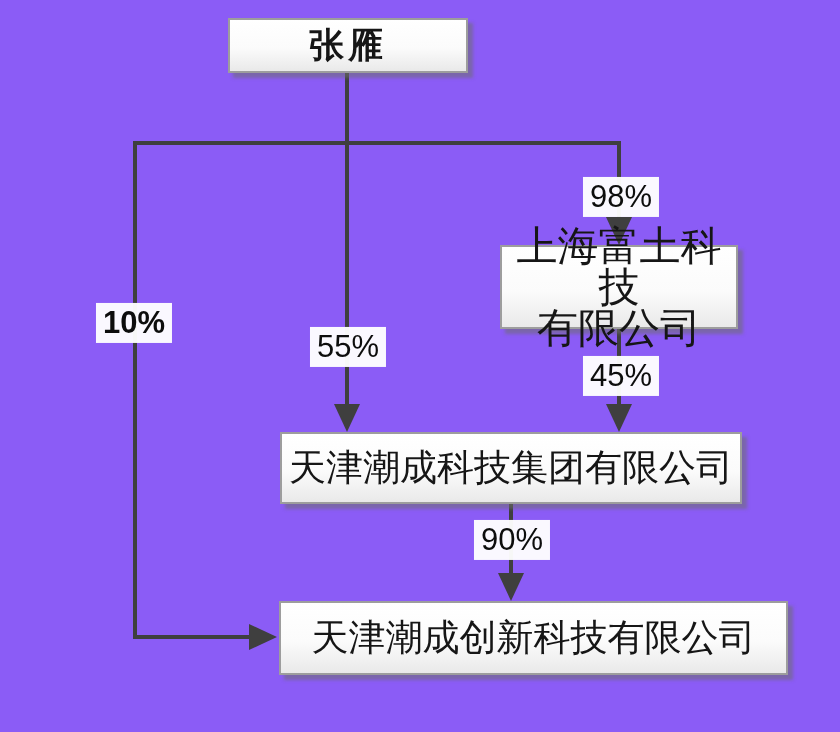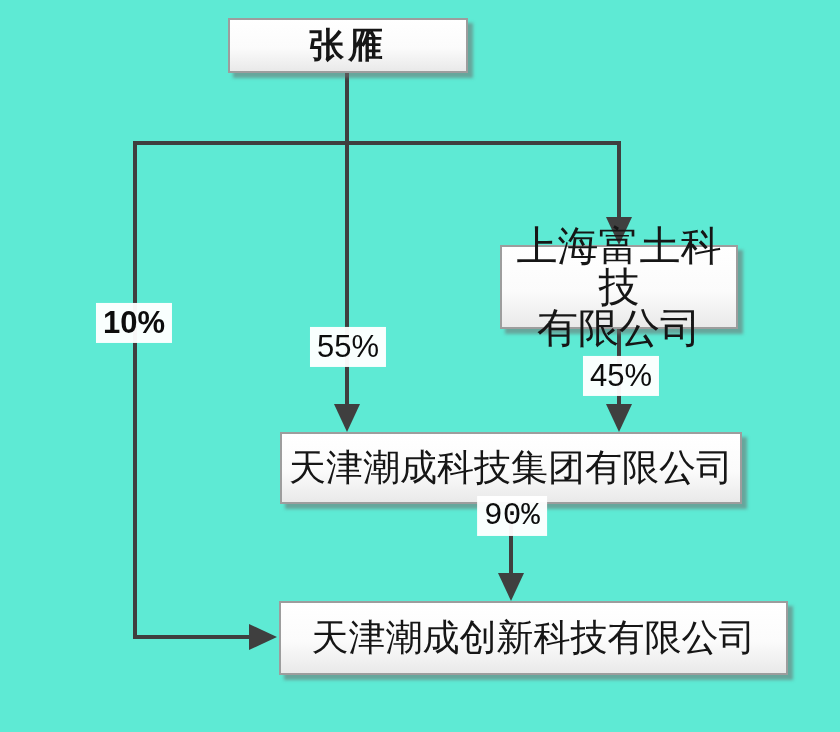--- a/index.html
+++ b/index.html
@@ -4,21 +4,21 @@
 <style>
   html, body {
     margin: 0;
     padding: 0;
     background: #ffffff;
   }
   .canvas {
     position: relative;
     width: 840px;
     height: 732px;
-    background: #5eead4;
+    background: #8b5cf6;
     overflow: hidden;
     font-family: "Liberation Serif", "DejaVu Serif", serif;
   }
   
   .line {
     position: absolute;
     background: #3f3f3f;
   }
   .l-zy-main      { left: 345px; top: 73px;  width: 4px;   height: 335px; }
   .l-branch-h     { left: 133px; top: 141px; width: 488px; height: 4px;   }
@@ -76,21 +76,21 @@
     font-family: "Liberation Sans", "DejaVu Sans", sans-serif;
     font-size: 31px;
     line-height: 1.1;
     padding: 3px 7px;
     white-space: nowrap;
   }
   .p-98 { left: 621px; top: 197px; }
   .p-55 { left: 348px; top: 323px; margin-top: 24px; }
   .p-10 { left: 134px; top: 323px; font-weight: bold; }
   .p-45 { left: 621px; top: 376px; }
-  .p-90 { left: 512px; top: 516px; font-family: Liberation Mono, monospace; }
+  .p-90 { left: 512px; top: 540px; }
 </style>
 </head>
 <body>
 
 <div class="canvas">
 
   <div class="line l-zy-main"></div>
   <div class="line l-branch-h"></div>
   <div class="line l-left-v"></div>
   <div class="line l-left-h"></div>
@@ -116,18 +116,19 @@
   </div>
 
   <div class="node n-group">
     <span>天津潮成科技集团有限公司</span>
   </div>
 
   <div class="node n-innovation">
     <span>天津潮成创新科技有限公司</span>
   </div>
 
+  <div class="pct p-98">98%</div>
   <div class="pct p-55">55%</div>
   <div class="pct p-10">10%</div>
   <div class="pct p-45">45%</div>
   <div class="pct p-90">90%</div>
 
 </div>
 
 </body></html>

